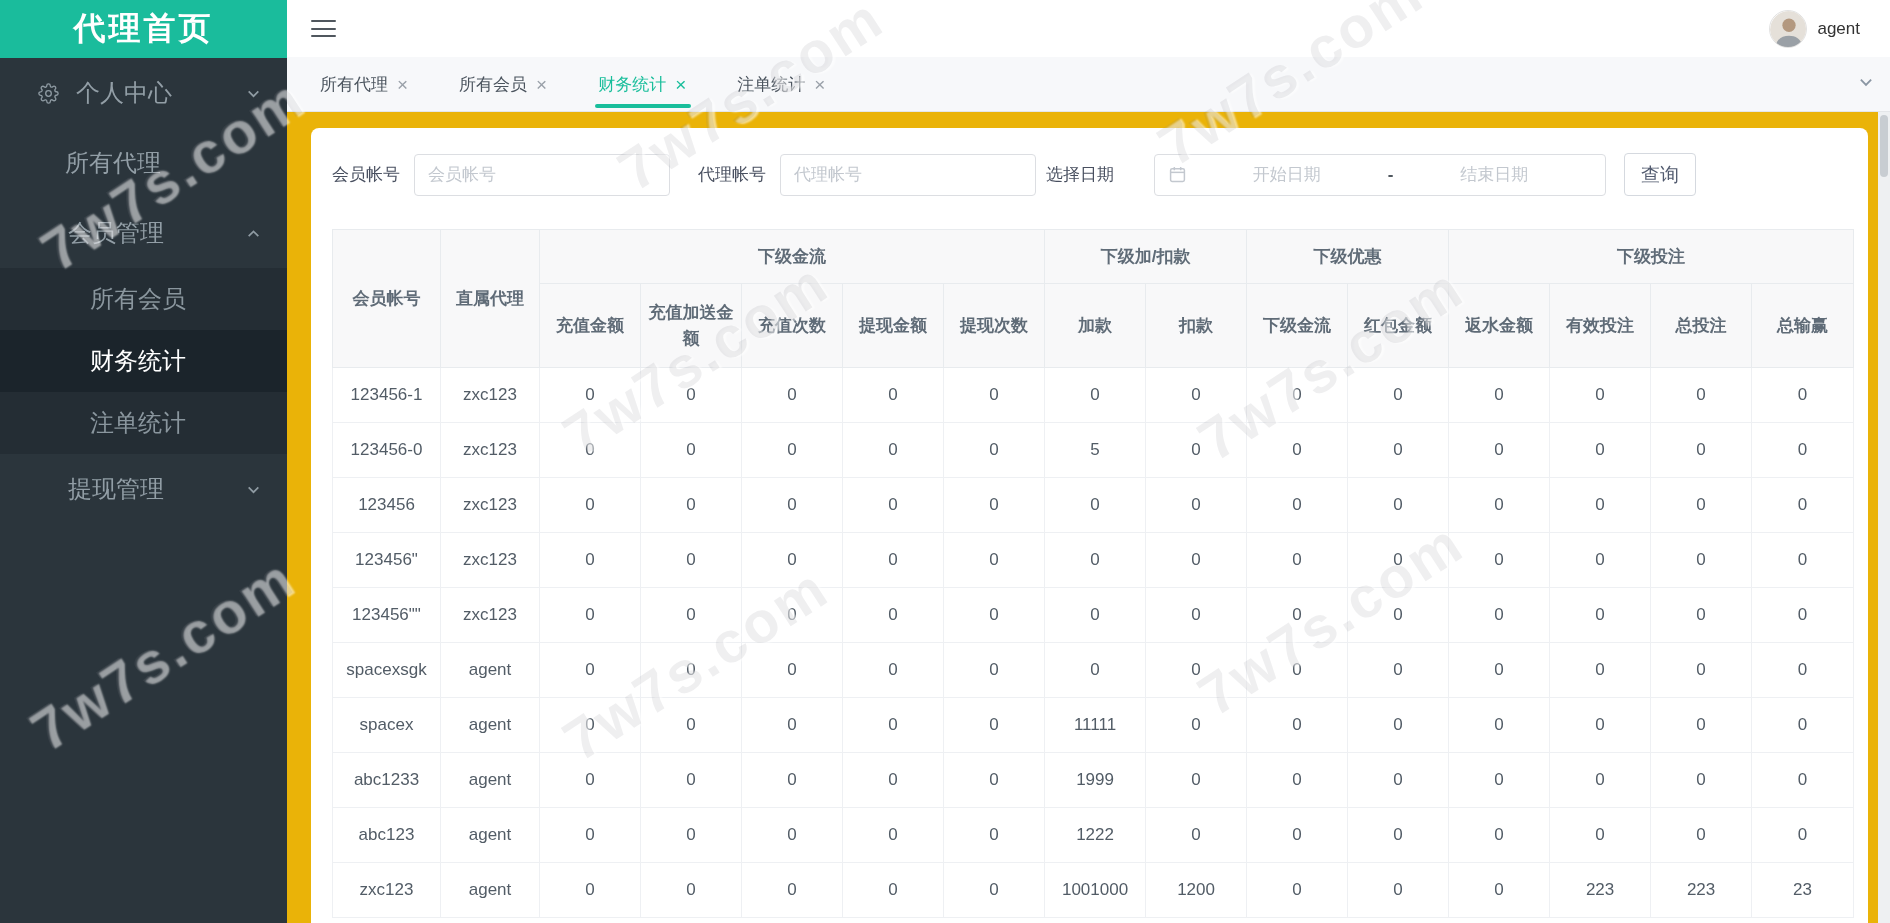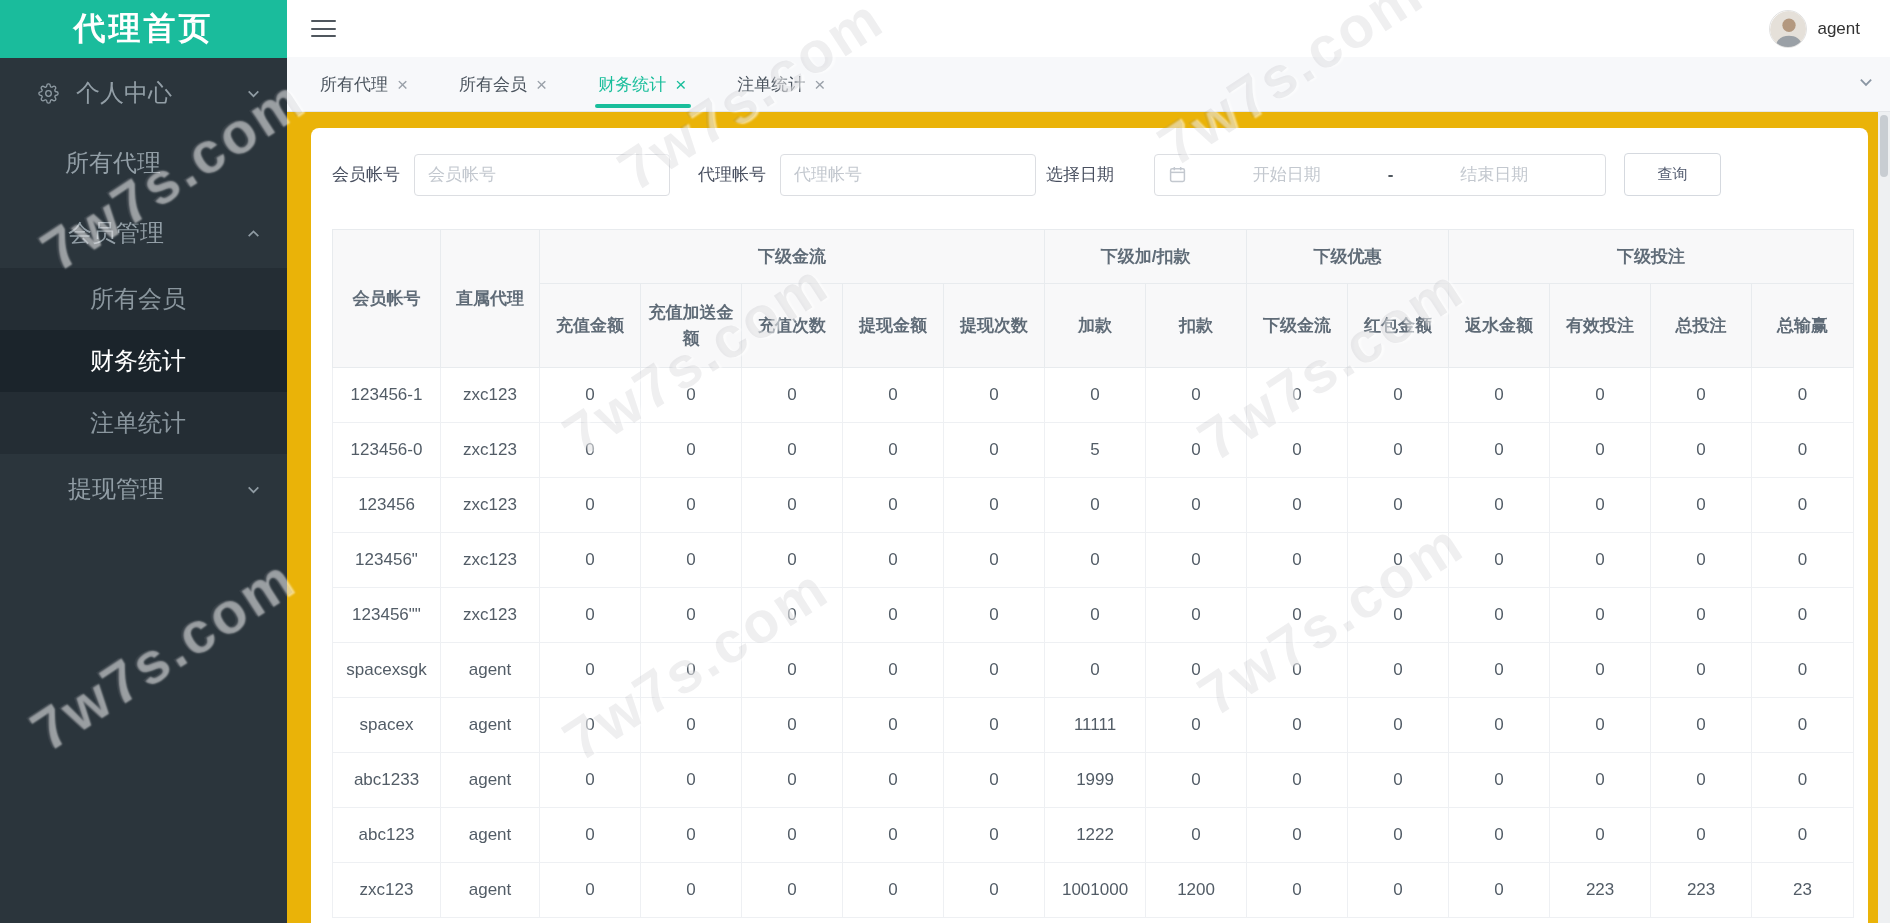--- a/index.html
+++ b/index.html
@@ -58,22 +58,22 @@
   .f-label { flex:none; }
   .ml14 { margin-left:14px; } .ml28 { margin-left:28px; } .ml10 { margin-left:10px; }
   .f-input { width:256px; height:42px; border:1px solid #dcdee2; border-radius:4px;
     padding:0 13px; font-size:17px; color:#495060; outline:none;
     font-family:"Liberation Sans","DejaVu Sans",sans-serif; background:#fff; }
   .f-input::placeholder { color:#c3c8cf; }
   .date-range { width:452px; height:42px; border:1px solid #dcdee2; border-radius:4px;
     display:flex; align-items:center; padding:0 14px; background:#fff; cursor:pointer;margin-left:40px; }
   .date-range .ph { flex:1; text-align:center; color:#c3c8cf; font-size:17px; }
   .date-range .sep { color:#50585f; font-weight:bold; padding:0 4px; }
-  .btn-query { width:97px; height:43px; margin-left:18px; background:#fff;
-    border:1px solid #d5d9df; border-radius:4px; font-size:15px; color:#515a6e;
+  .btn-query { width:72px; height:43px; margin-left:18px; background:#fff;
+    border:1px solid #d5d9df; border-radius:4px; font-size:19px; color:#515a6e;
     cursor:pointer; font-family:"Liberation Sans","DejaVu Sans",sans-serif; }
 
   
   table.fin { width:100%; margin-top:33px; border-collapse:collapse;
     table-layout:fixed; font-size:17px; }
   table.fin th { background:#f8f8f9; color:#5f6b77; font-weight:bold;
     border:1px solid #e8ebee; padding:2px 4px; text-align:center; line-height:1.5; }
   table.fin th.gh { height:54px; }
   table.fin th.sh { height:84px; }
   table.fin td { border:1px solid #eef0f3; border-top:1px solid #e8ebee;

